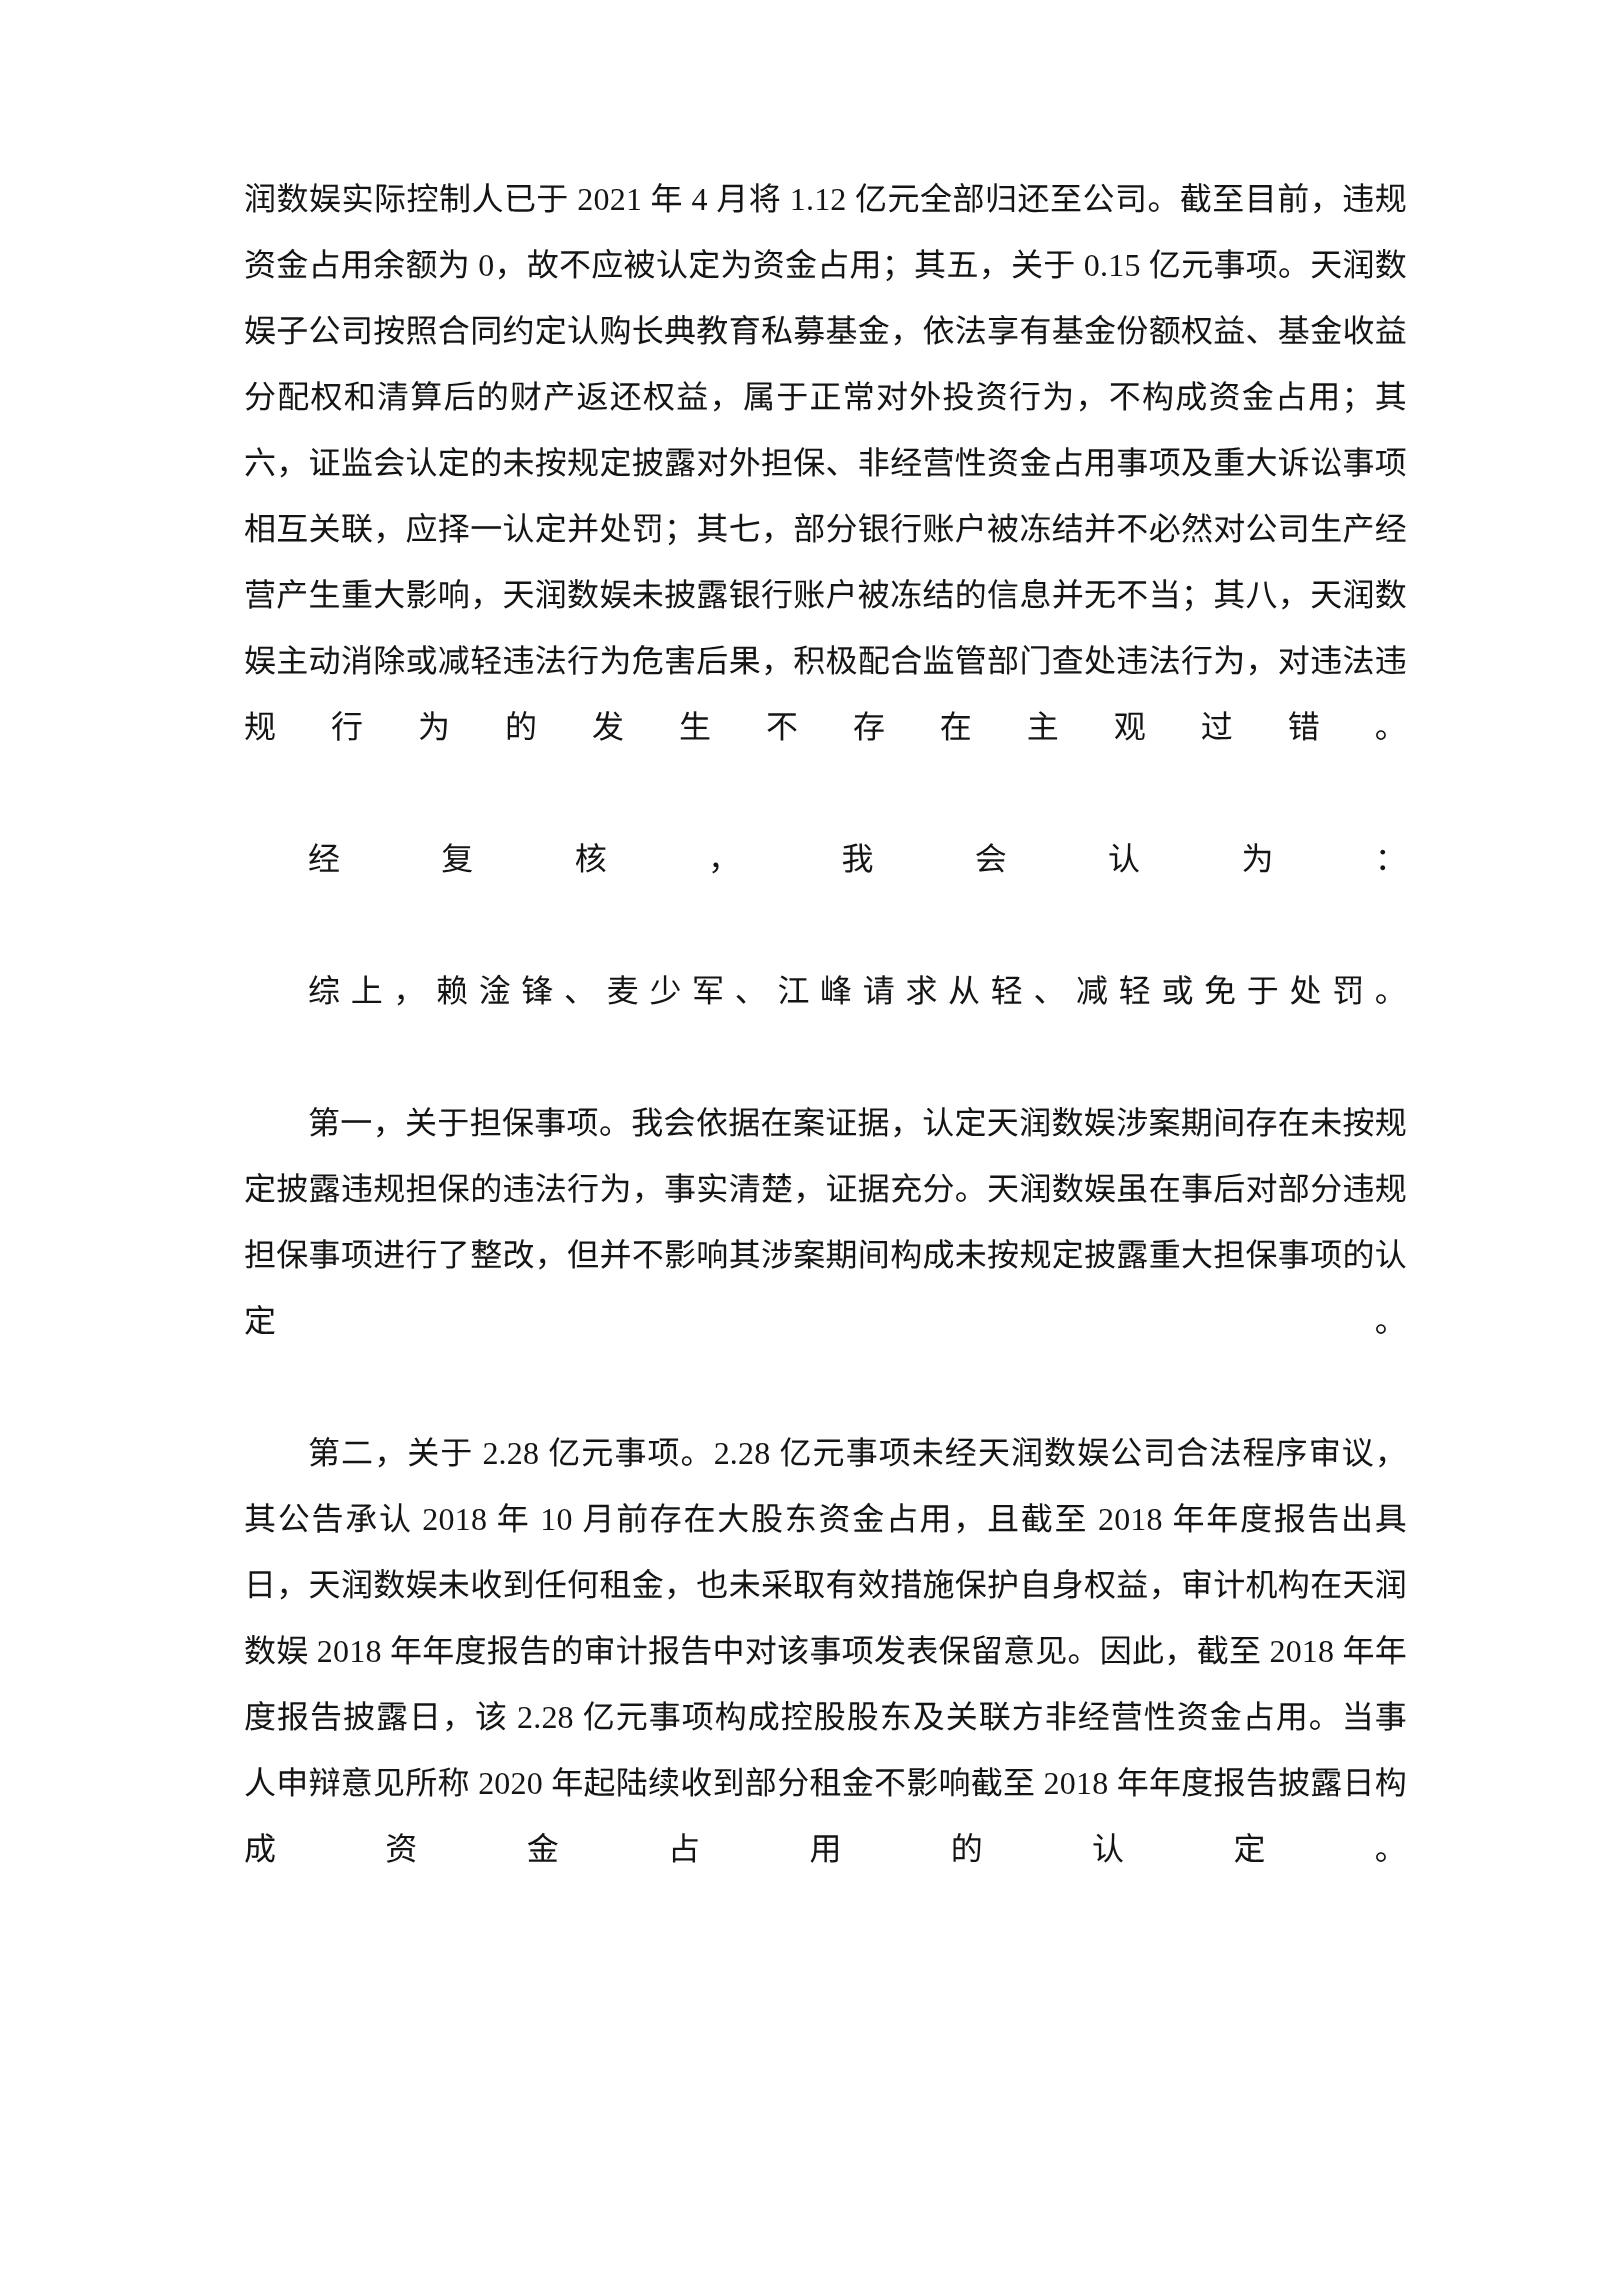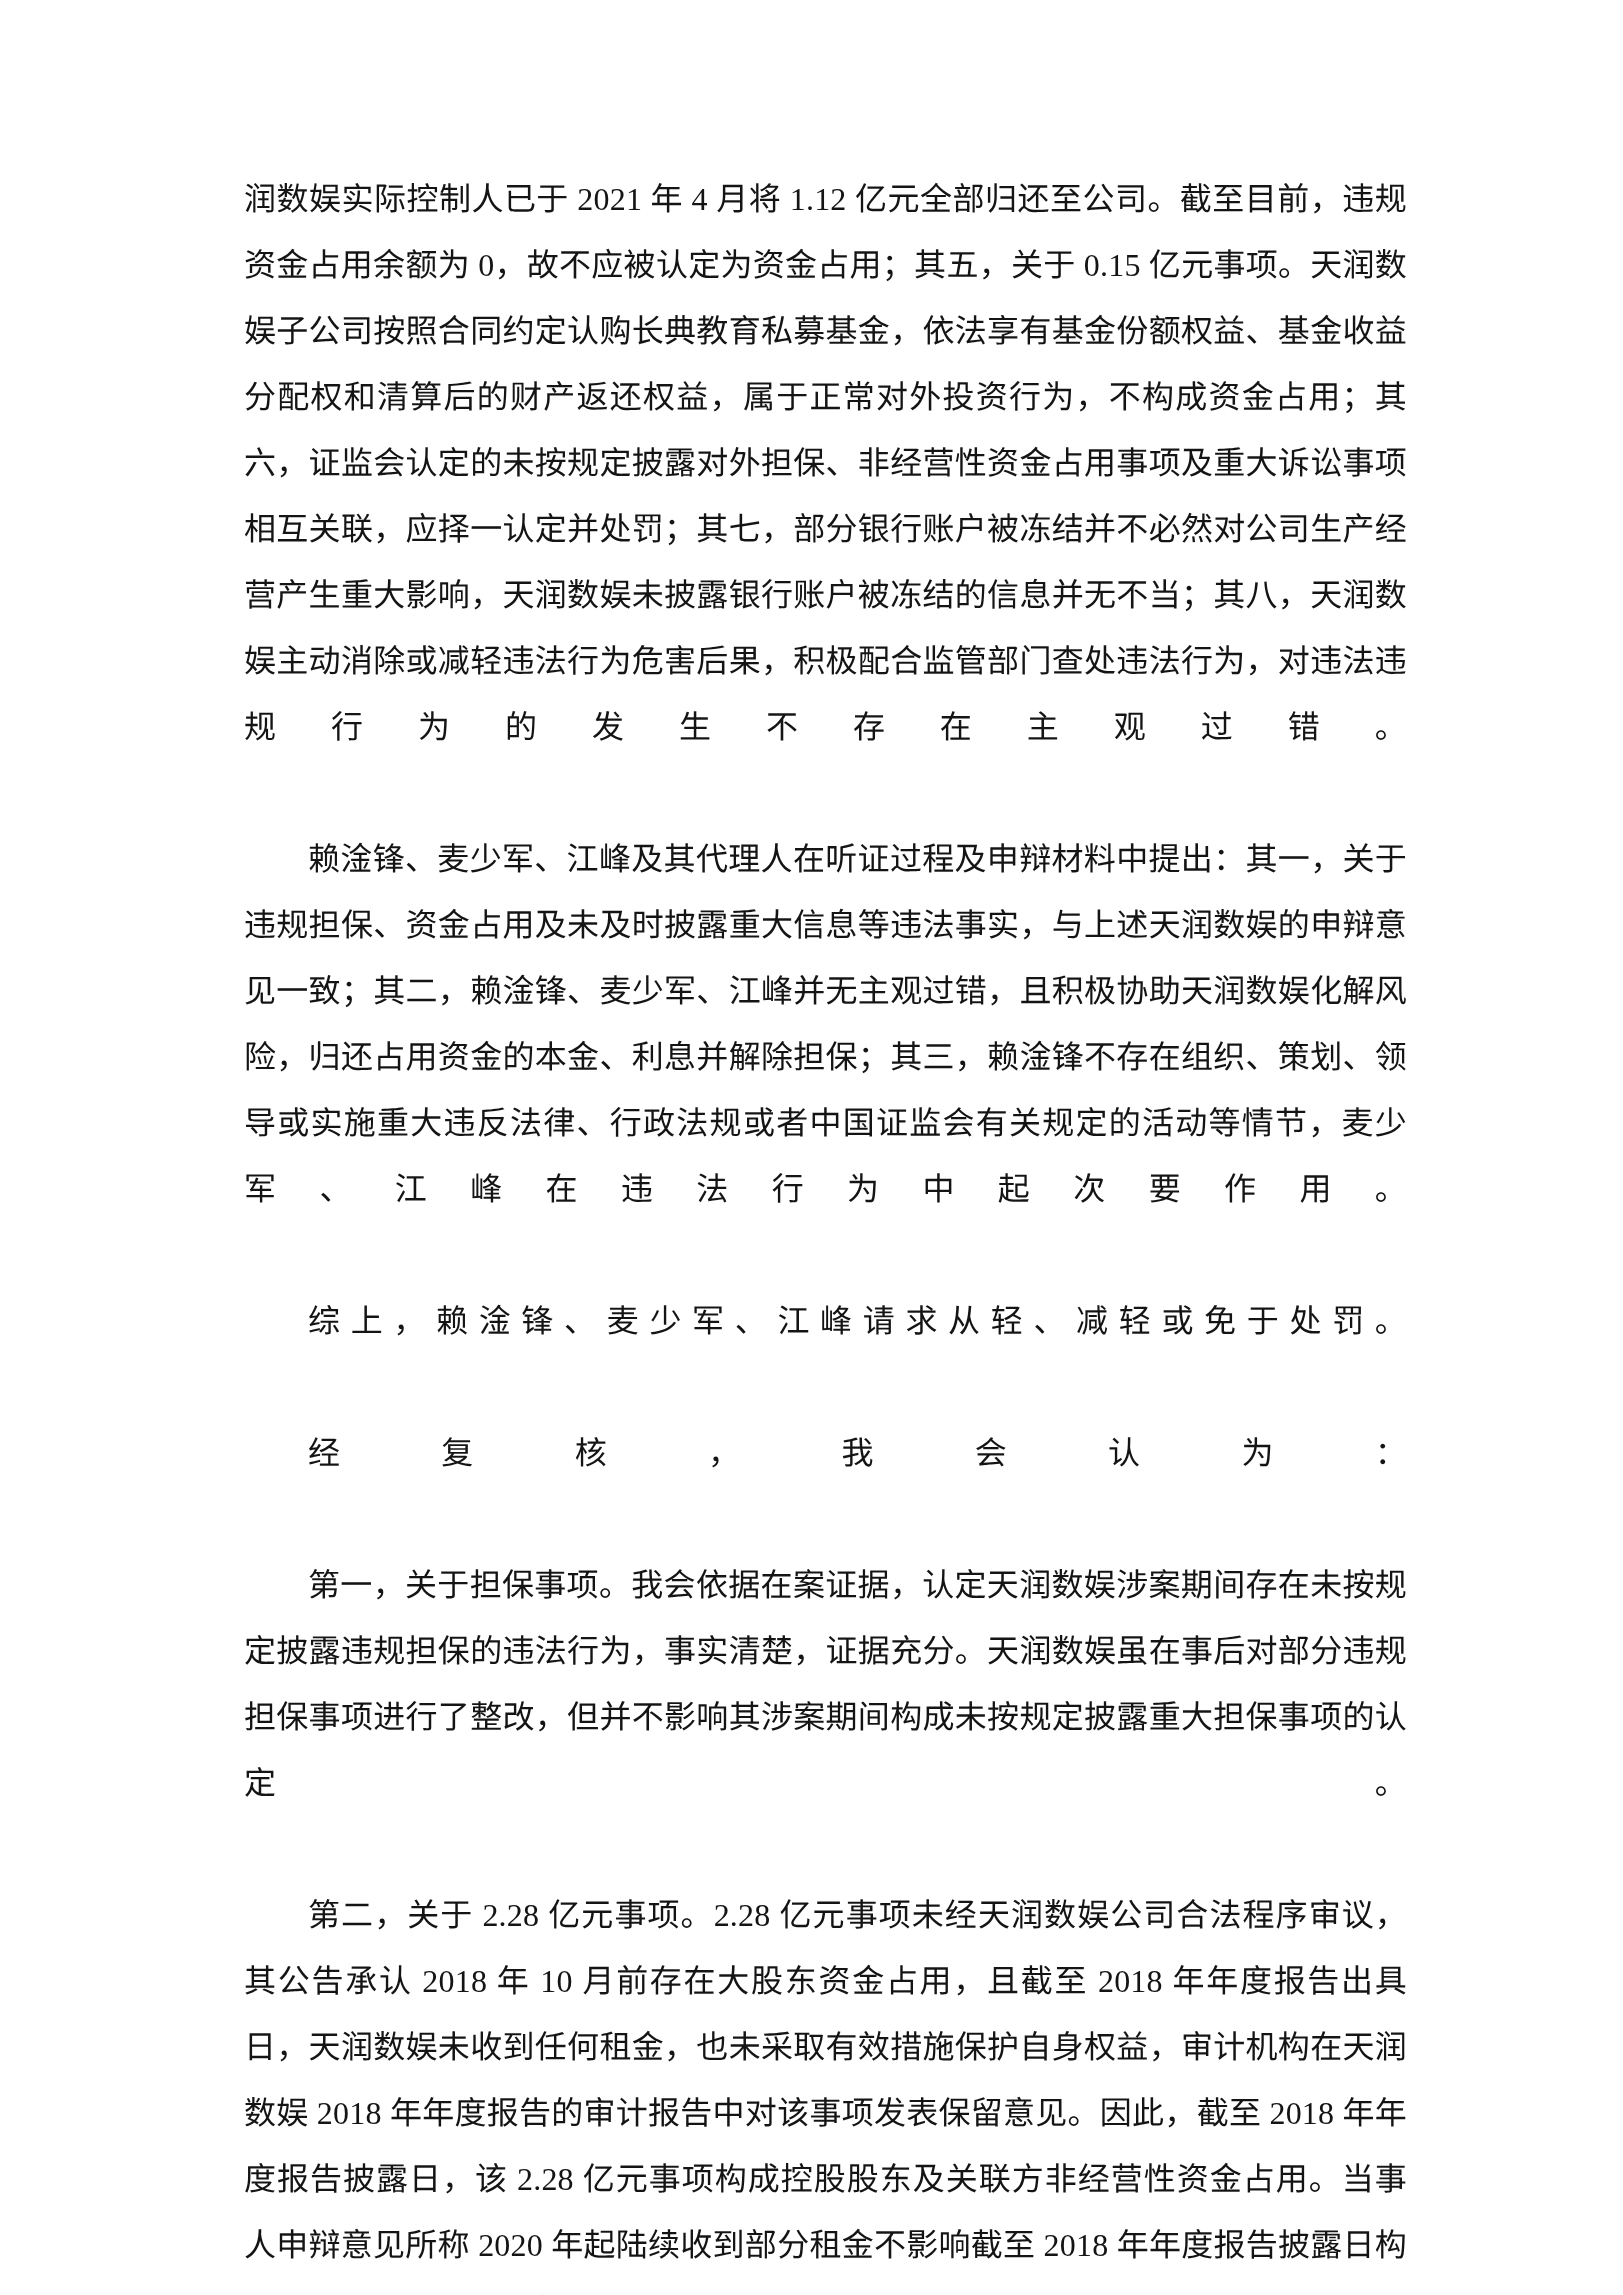--- a/index.html
+++ b/index.html
@@ -59,25 +59,24 @@
 </head>
 <body>
 
 <div id="page">
 
   <div id="text-block">
 
     <p class="para">润数娱实际控制人已于 2021 年 4 月将 1.12 亿元全部归还至公司。截至目前，违规资金占用余额为 0，故不应被认定为资金占用；其五，关于 0.15 亿元事项。天润数娱子公司按照合同约定认购长典教育私募基金，依法享有基金份额权益、基金收益分配权和清算后的财产返还权益，属于正常对外投资行为，不构成资金占用；其六，证监会认定的未按规定披露对外担保、非经营性资金占用事项及重大诉讼事项相互关联，应择一认定并处罚；其七，部分银行账户被冻结并不必然对公司生产经营产生重大影响，天润数娱未披露银行账户被冻结的信息并无不当；其八，天润数娱主动消除或减轻违法行为危害后果，积极配合监管部门查处违法行为，对违法违规行为的发生不存在主观过错。</p>
 
 
-    <p class="para indent">赖淦锋、麦少军、江峰及其代理人在听证过程及申辩材料中提出：其一，关于违规担保、资金占用及未及时披露重大信息等违法事实，与上述天润数娱的申辩意见一致；其二，赖淦锋、麦少军、江峰并无主观过错，且积极协助天润数娱化解风险，归还占用资金的本金、利息并解除担保；其三，赖淦锋不存在组织、策划、领导或实施重大违反法律、行政法规或者中国证监会有关规定的活动等情节，麦少军、江峰在违法行为中起次要作用。</p>
+
+    <p class="para indent">经复核，我会认为：</p>
 
     <p class="para indent">综上，赖淦锋、麦少军、江峰请求从轻、减轻或免于处罚。</p>
-
-    <p class="para indent">经复核，我会认为：</p>
 
     <p class="para indent">第一，关于担保事项。我会依据在案证据，认定天润数娱涉案期间存在未按规定披露违规担保的违法行为，事实清楚，证据充分。天润数娱虽在事后对部分违规担保事项进行了整改，但并不影响其涉案期间构成未按规定披露重大担保事项的认定。</p>
 
     <p class="para indent">第二，关于 2.28 亿元事项。2.28 亿元事项未经天润数娱公司合法程序审议，其公告承认 2018 年 10 月前存在大股东资金占用，且截至 2018 年年度报告出具日，天润数娱未收到任何租金，也未采取有效措施保护自身权益，审计机构在天润数娱 2018 年年度报告的审计报告中对该事项发表保留意见。因此，截至 2018 年年度报告披露日，该 2.28 亿元事项构成控股股东及关联方非经营性资金占用。当事人申辩意见所称 2020 年起陆续收到部分租金不影响截至 2018 年年度报告披露日构成资金占用的认定。</p>
 
   </div>
 
 </div>
 
 

